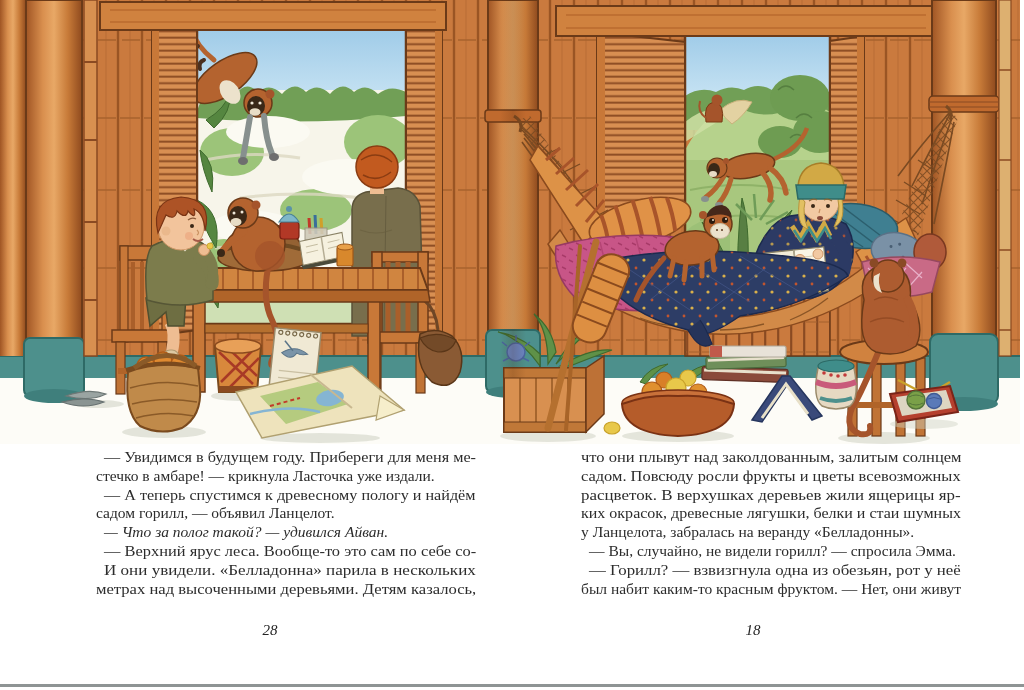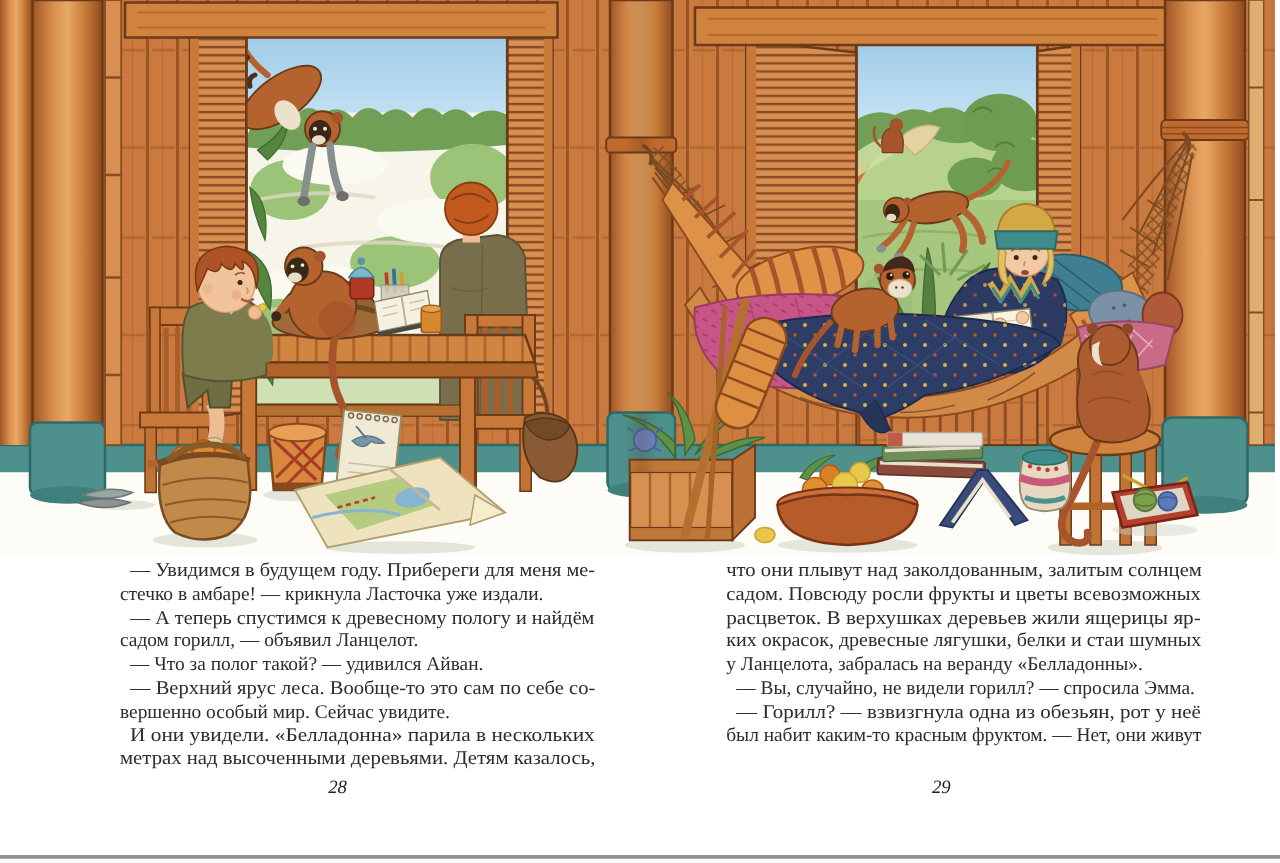--- a/index.html
+++ b/index.html
@@ -591,33 +591,32 @@
   </g>
 
   <rect x="500" y="0" width="26" height="378" fill="url(#gutg)"></rect>
 </svg>
 
 <div class="col colL">
       <div class="tline ind"><span style="transform: scaleX(1.0449);">— Увидимся в будущем году. Прибереги для меня ме-</span></div>
       <div class="tline"><span style="transform: scaleX(1);">стечко в амбаре! — крикнула Ласточка уже издали.</span></div>
       <div class="tline ind"><span style="transform: scaleX(1.042);">— А теперь спустимся к древесному пологу и найдём</span></div>
       <div class="tline"><span style="transform: scaleX(1);">садом горилл, — объявил Ланцелот.</span></div>
-      <div class="tline ind"><span style="transform: scaleX(1);">— Что за полог такой? — удивился Айван.</span></div>
+      <div class="tline ind"><span style="transform: scaleX(1); font-style: italic;">— Что за полог такой? — удивился Айван.</span></div>
       <div class="tline ind"><span style="transform: scaleX(1.0598);">— Верхний ярус леса. Вообще-то это сам по себе со-</span></div>
-      <div class="tline"><span style="transform: scaleX(1);">вершенно особый мир. Сейчас увидите.</span></div>
       <div class="tline ind"><span style="transform: scaleX(1.1006);">И они увидели. «Белладонна» парила в нескольких</span></div>
       <div class="tline"><span style="transform: scaleX(1.0704);">метрах над высоченными деревьями. Детям казалось,</span></div>
     </div>
 <div class="col colR">
       <div class="tline"><span style="transform: scaleX(1.0644);">что они плывут над заколдованным, залитым солнцем</span></div>
       <div class="tline"><span style="transform: scaleX(1.0585);">садом. Повсюду росли фрукты и цветы всевозможных</span></div>
       <div class="tline"><span style="transform: scaleX(1.092);">расцветок. В верхушках деревьев жили ящерицы яр-</span></div>
       <div class="tline"><span style="transform: scaleX(1.0326);">ких окрасок, древесные лягушки, белки и стаи шумных</span></div>
       <div class="tline"><span style="transform: scaleX(1);">у Ланцелота, забралась на веранду «Белладонны».</span></div>
       <div class="tline ind"><span style="transform: scaleX(1);">— Вы, случайно, не видели горилл? — спросила Эмма.</span></div>
       <div class="tline ind"><span style="transform: scaleX(1.0845);">— Горилл? — взвизгнула одна из обезьян, рот у неё</span></div>
       <div class="tline"><span style="transform: scaleX(1);">был набит каким-то красным фруктом. — Нет, они живут</span></div>
     </div>
 <div class="pageno pnL">28</div>
-<div class="pageno pnR">29</div>
+<div class="pageno pnR">18</div>
 <div class="scan-edge"></div>
 
 </div>
 
 </body></html>

